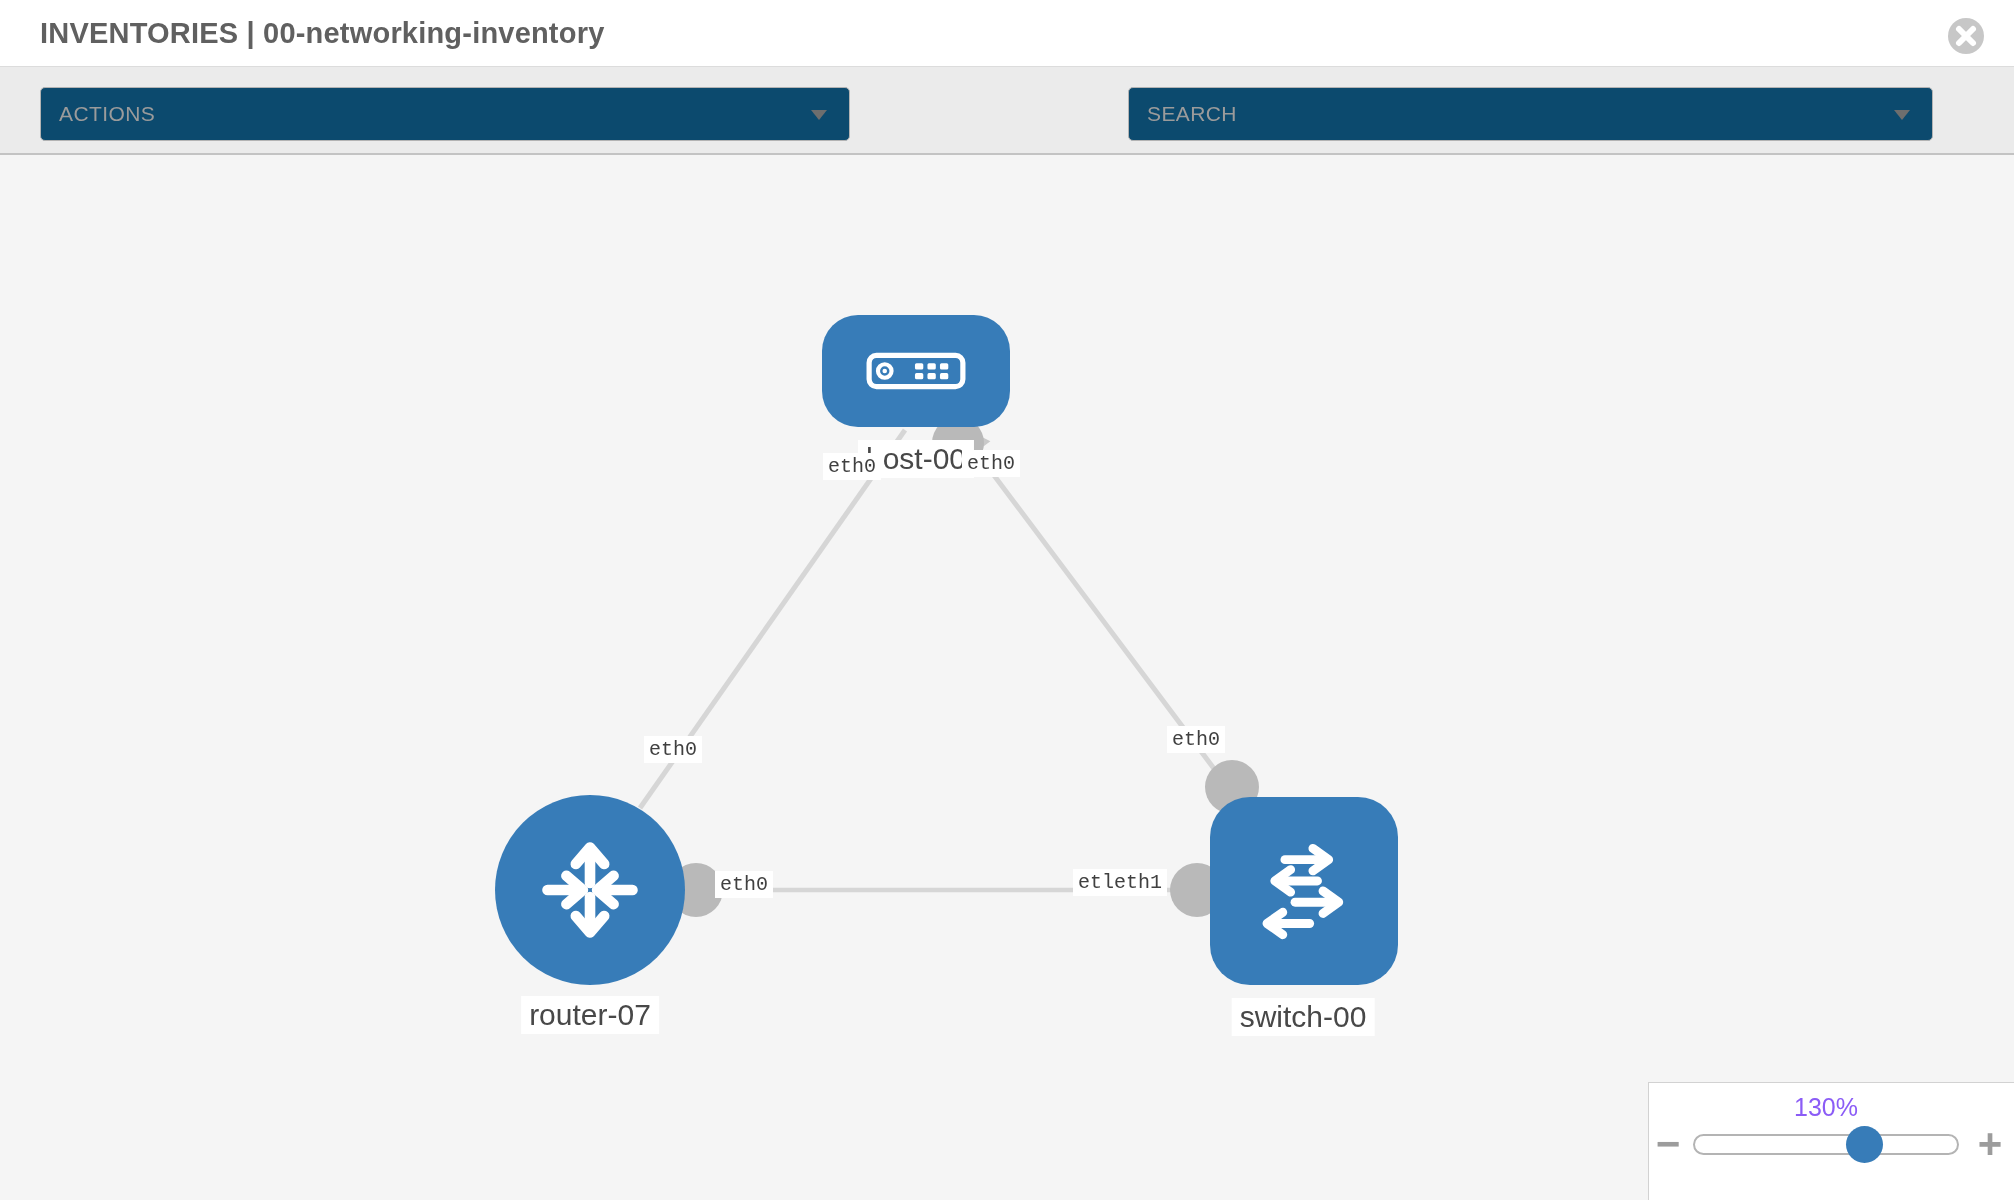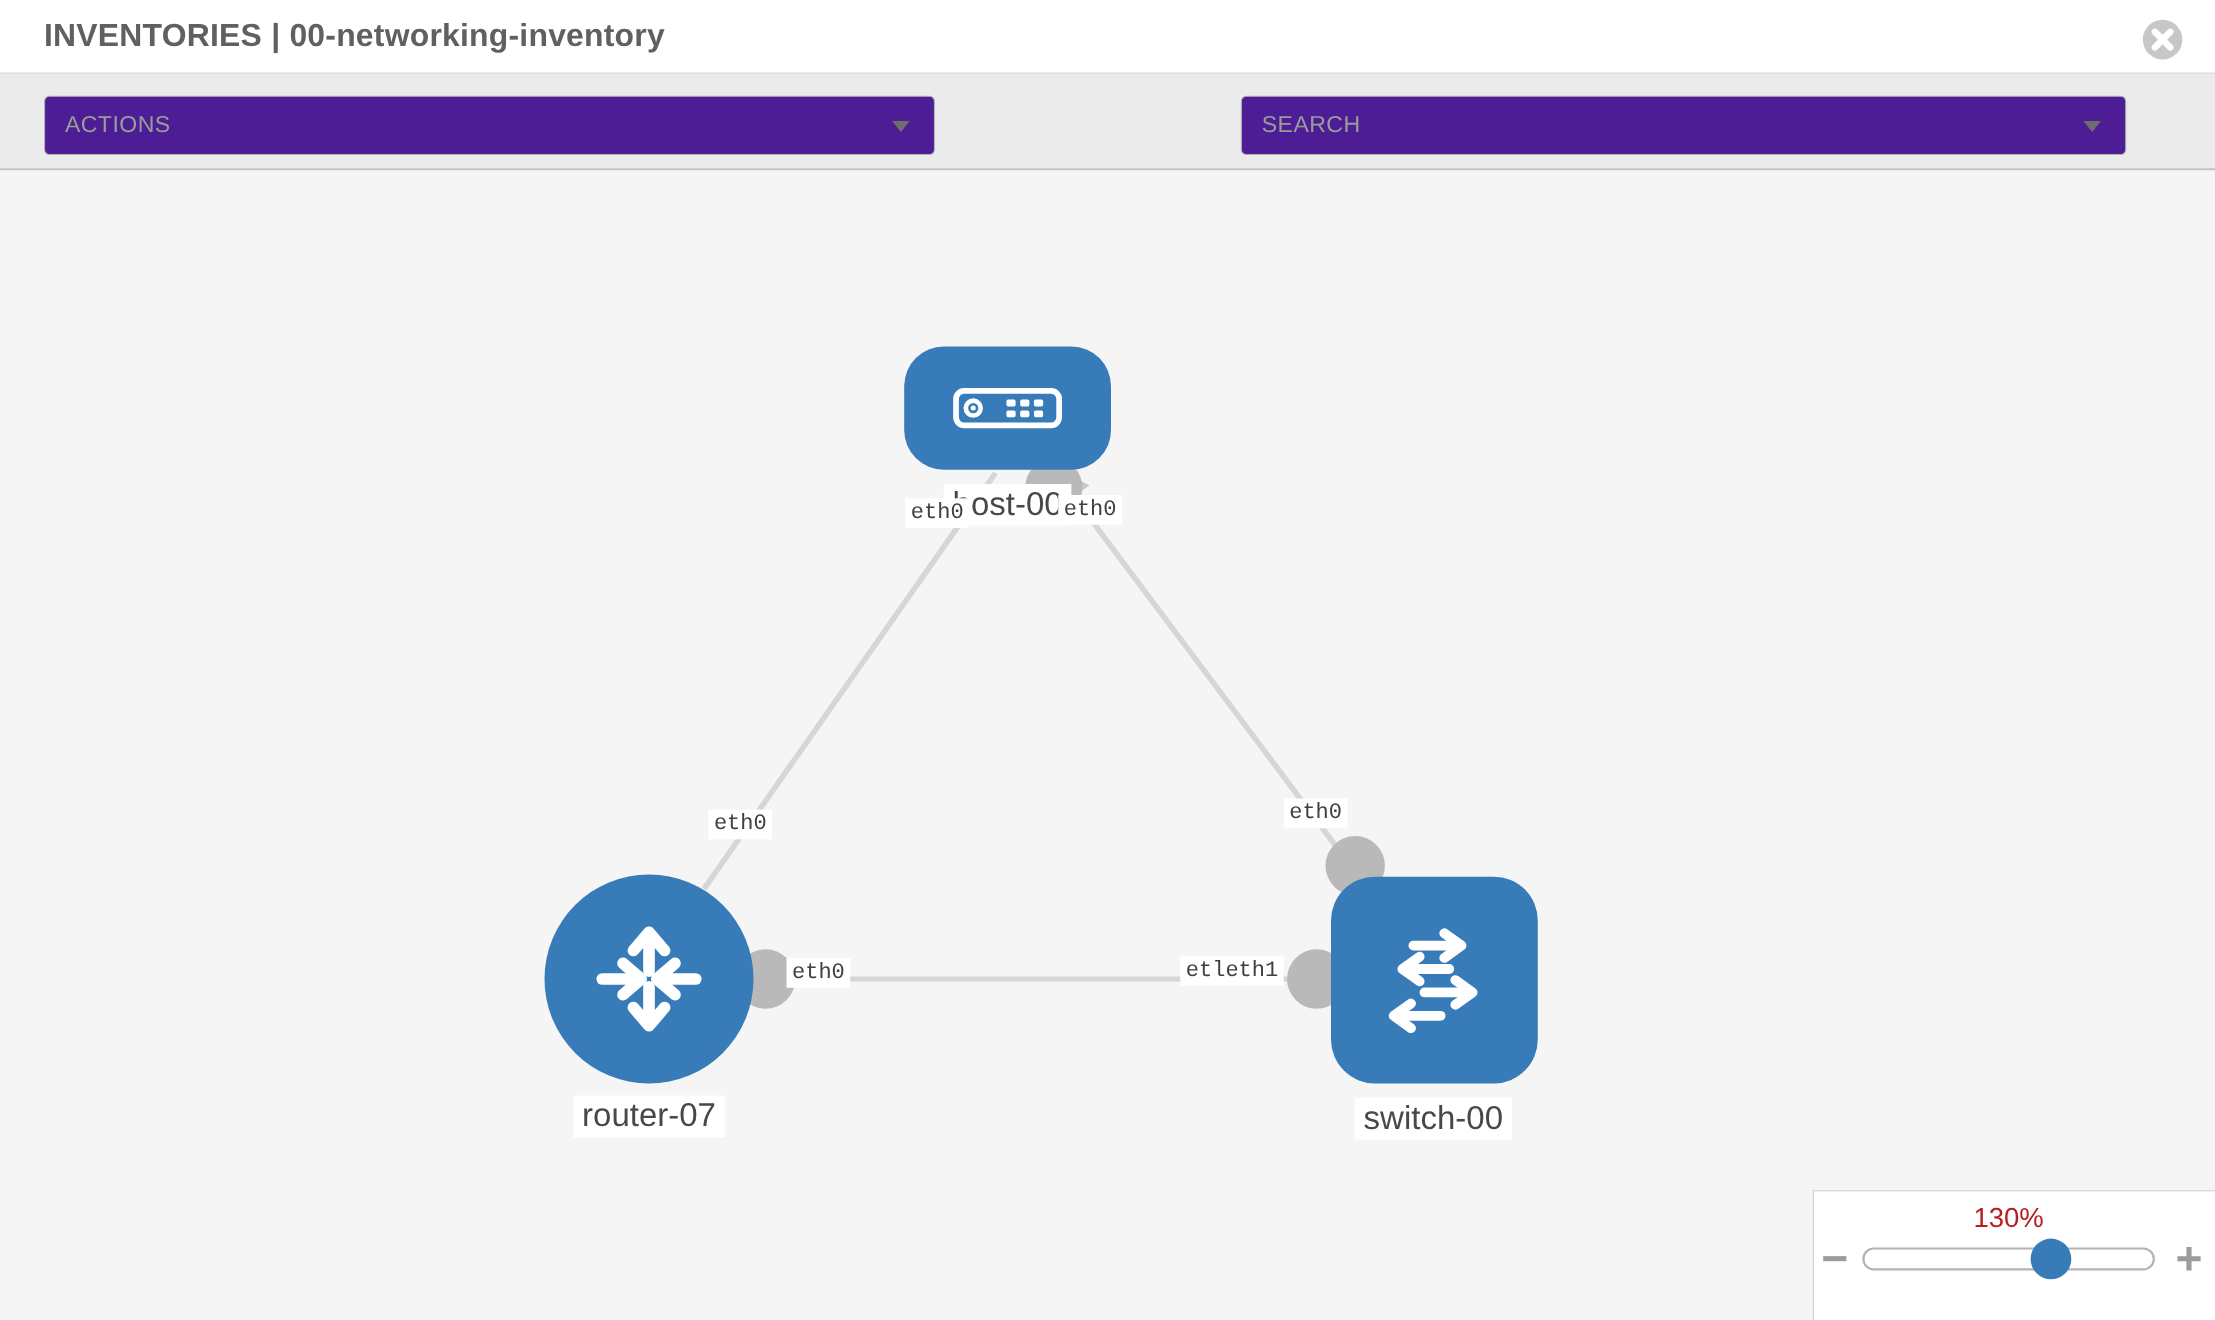--- a/index.html
+++ b/index.html
@@ -6,21 +6,21 @@
   html,body { width:2014px; height:1200px; background:#fff; font-family:"Liberation Sans", sans-serif; }
   #page { position:relative; width:2014px; height:1200px; overflow:hidden; background:#fff; }
 
   
   #header { position:absolute; left:0; top:0; width:1722px; height:66px; background:#fff; }
   #page-title { position:absolute; left:40px; top:0; line-height:66px; font-size:29px; font-weight:bold; color:#606060; letter-spacing:0.2px; }
   #close-btn { position:absolute; left:1947px; top:17px; width:38px; height:38px; cursor:pointer; }
 
   
   #toolbar { position:absolute; left:0; top:66px; width:2014px; height:89px; background:#ebebeb; border-top:1px solid #dcdcdc; border-bottom:2px solid #c3c3c3; }
-  .dropdown { position:absolute; top:20px; height:54px; background:#4c1d95; border:1px solid #b3b3b3; border-radius:5px;padding-left:25px; }
+  .dropdown { position:absolute; top:20px; height:54px; background:#0c4a6e; border:1px solid #b3b3b3; border-radius:5px;padding-left:25px; }
   #actions-dropdown { left:40px; width:810px; }
   #search-dropdown { left:1128px; width:805px; }
   .dropdown .dd-label { position:absolute; left:18px; top:0; line-height:52px; font-size:21px; color:#9b9b9b; letter-spacing:0.4px; }
   .caret { position:absolute; right:22px; top:22px; width:0; height:0; border-left:8px solid transparent; border-right:8px solid transparent; border-top:10px solid #6e6e6e; }
   .tool-icon { position:absolute; top:94px; width:40px; height:40px; cursor:pointer; }
   #wrench-btn { left:1046px; }
   #key-btn { left:1116px; }
 
   
   #canvas-bg { position:absolute; left:0; top:155px; width:2014px; height:1045px; background:#f5f5f5; }
@@ -39,21 +39,21 @@
   .eth-label { position:absolute; transform:translateX(-50%); background:#fff; color:#404040; font-size:20px; padding:2px 5px; white-space:nowrap;font-family:Liberation Mono, monospace; }
   #eth-0 { left:852px;  top:453px; }
   #eth-1 { left:991px;  top:450px; }
   #eth-2 { left:673px;  top:736px; }
   #eth-3 { left:1196px; top:726px; }
   #eth-4 { left:744px;  top:871px; }
   #eth-5 { left:1120px; top:869px; }
 
   
   #zoom-panel { position:absolute; left:1648px; top:1082px; width:366px; height:118px; background:#fff; border-left:1px solid #d2d2d2; border-top:1px solid #d2d2d2; }
-  #zoom-level { position:absolute; left:44px; top:10px; width:266px; text-align:center; font-size:25px; color:#b91c1c; }
+  #zoom-level { position:absolute; left:44px; top:10px; width:266px; text-align:center; font-size:25px; color:#8b5cf6; }
   #zoom-minus { position:absolute; left:2px;  top:34px; width:34px; height:54px; line-height:54px; text-align:center; font-size:42px; font-weight:bold; color:#9c9c9c; cursor:pointer; }
   #zoom-plus  { position:absolute; left:324px; top:34px; width:34px; height:54px; line-height:54px; text-align:center; font-size:42px; font-weight:bold; color:#9c9c9c; cursor:pointer; }
   #zoom-track { position:absolute; left:44px; top:51px; width:266px; height:21px; border:2px solid #b4b4b4; border-radius:11px; background:#fff; cursor:pointer; }
   #zoom-thumb { position:absolute; left:197px; top:43px; width:37px; height:37px; border-radius:50%; background:#377cb8; cursor:grab; }
 </style>
 </head>
 <body>
 
 <div id="page">
 

